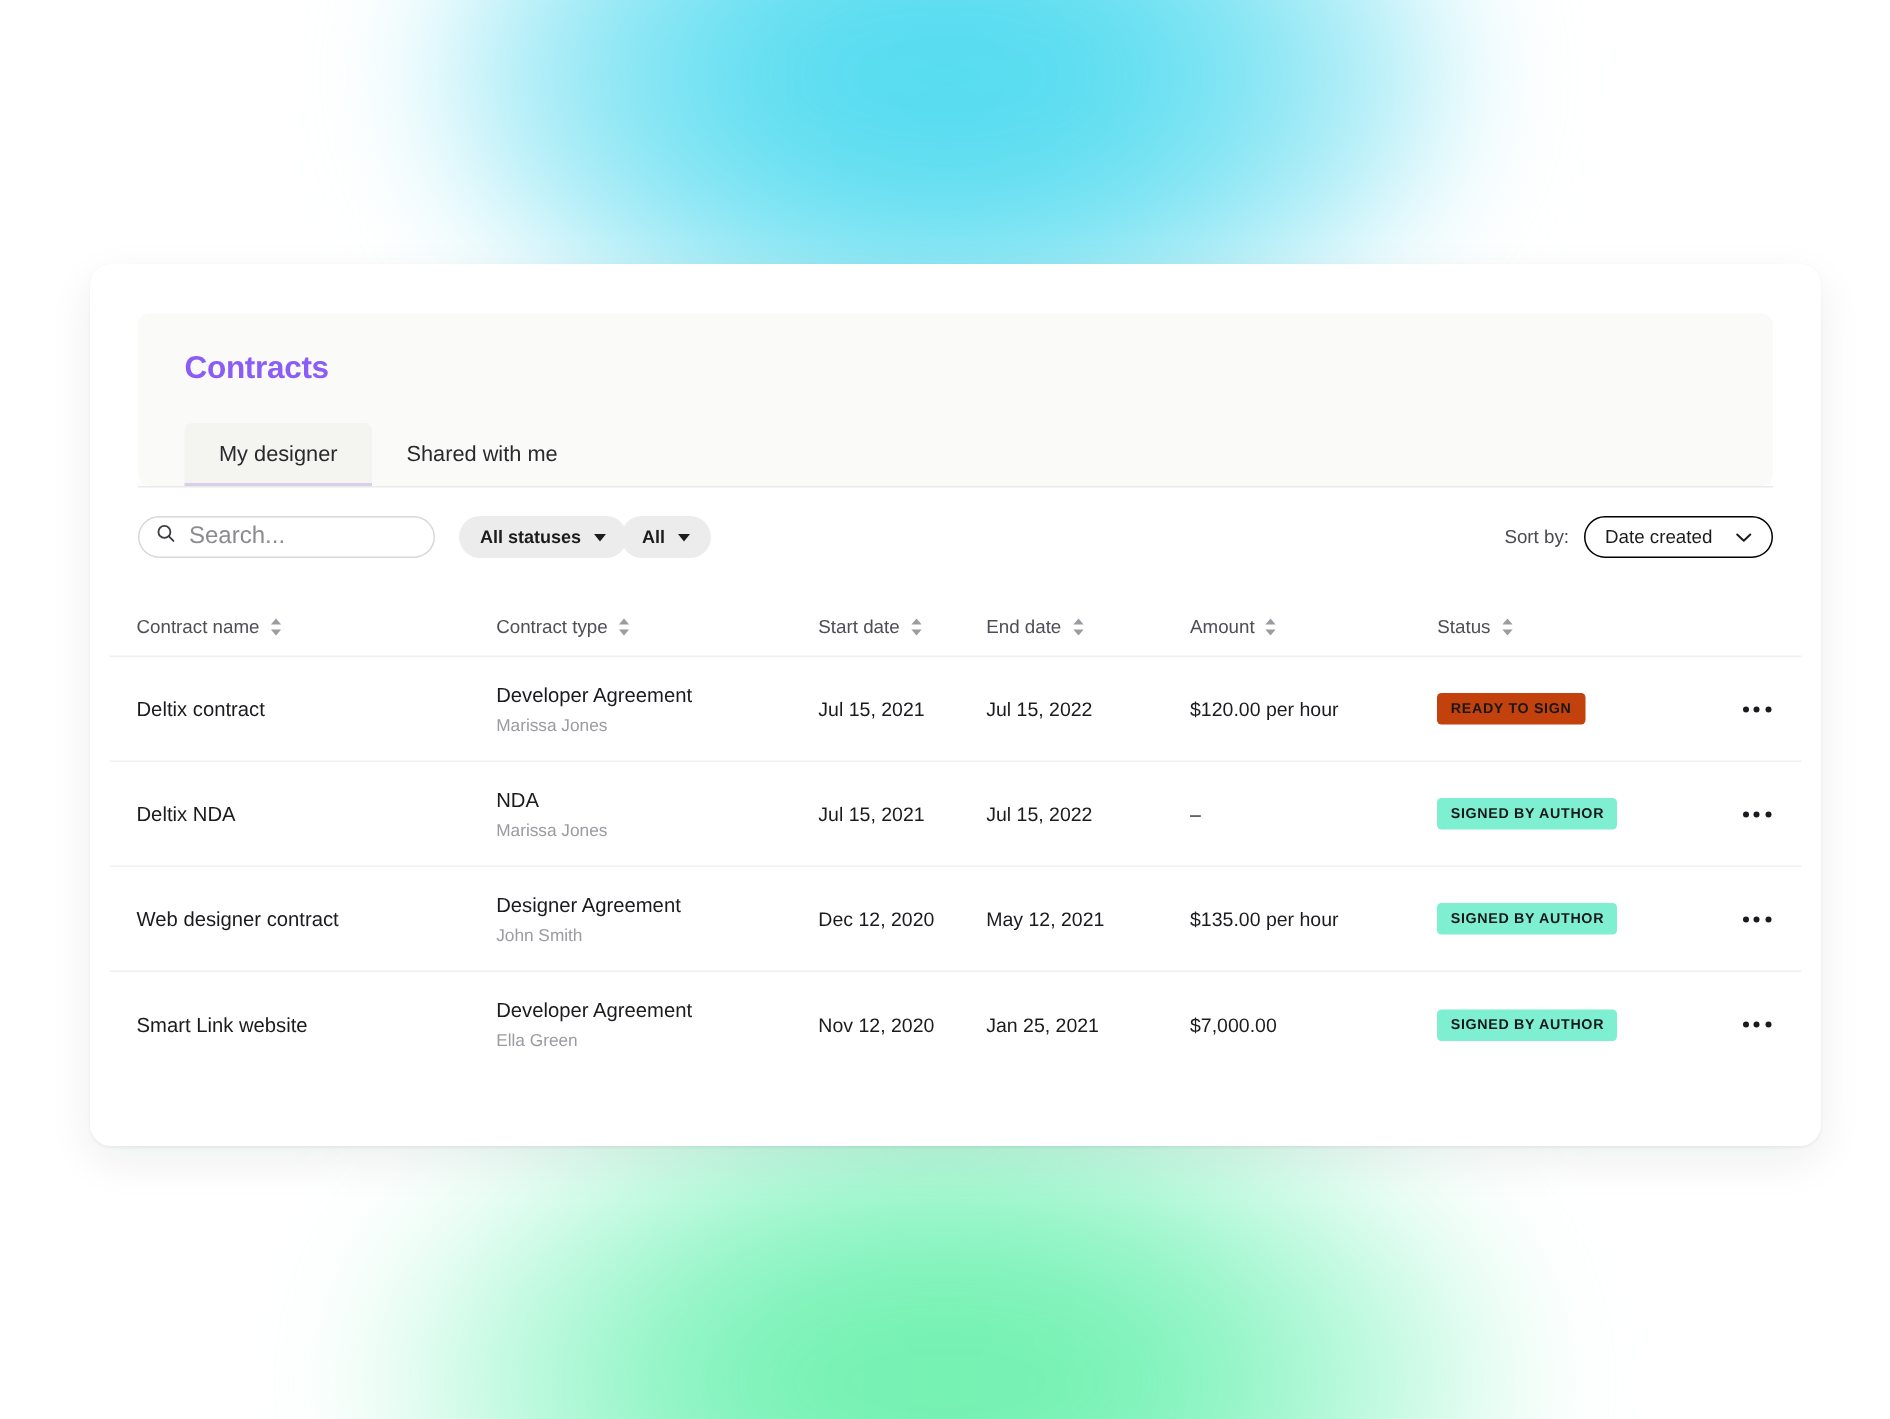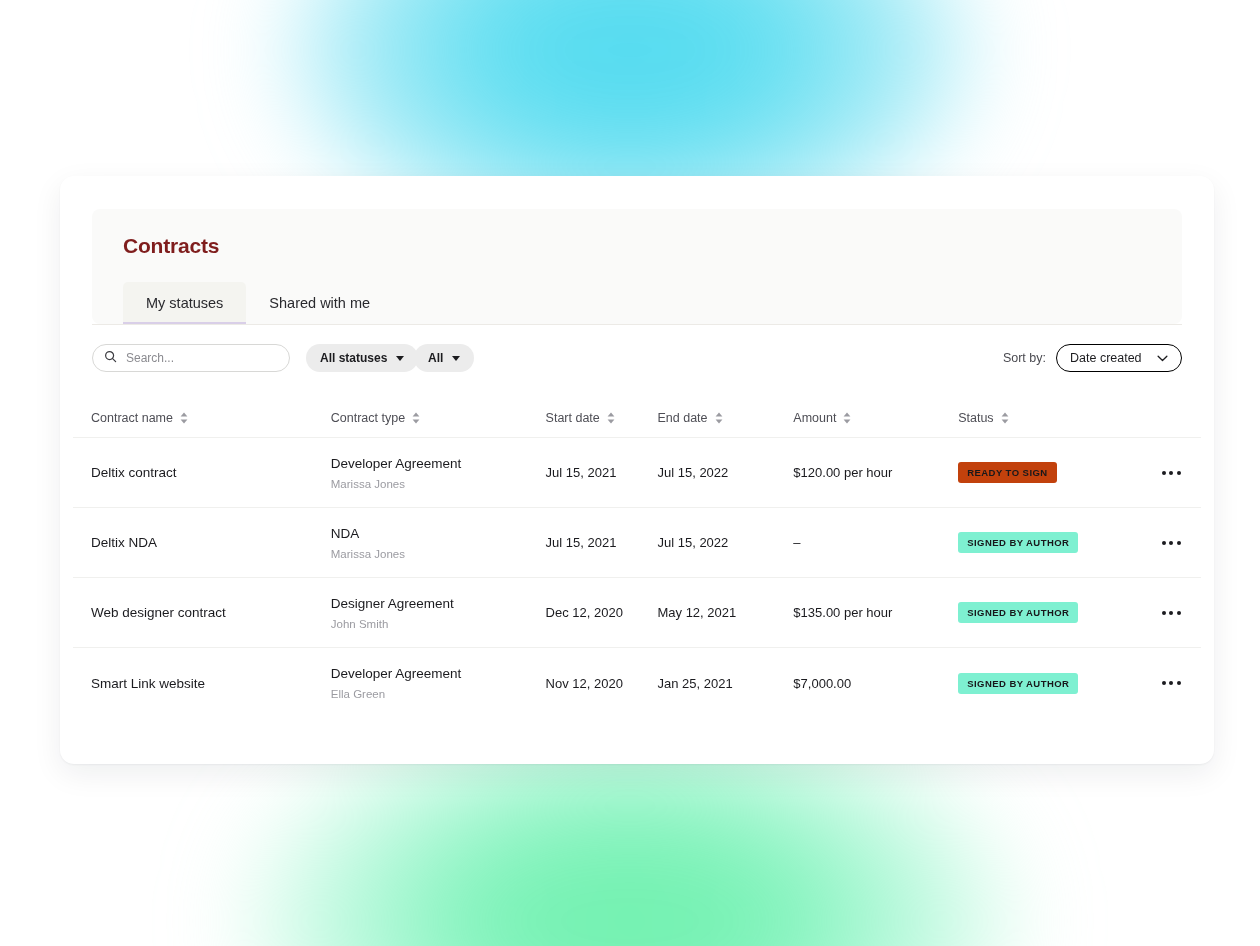--- a/index.html
+++ b/index.html
@@ -79,21 +79,21 @@
     height: 115px;
     background: #fafaf9;
     border-radius: 8px;
   }
   .page-title {
     position: absolute;
     left: 31px;
     top: 25px;
     font-size: 21px;
     font-weight: 700;
-    color: #7f1d1d;
+    color: #8b5cf6;
     letter-spacing: -0.2px;
   }
   .tabs {
     position: absolute;
     left: 31px;
     top: 73px;
     display: flex;
     align-items: flex-end;
     height: 42px;
   }
@@ -147,21 +147,21 @@
     border-radius: 16px;
     display: flex;
     align-items: center;
     padding: 0 11px;
     background: #fff;
     cursor: text;
   }
   .search-box svg { flex: 0 0 auto; }
   .search-placeholder {
     margin-left: 9px;
-    font-size: 12px;
+    font-size: 16px;
     color: #8b8b90;
   }
   .pill {
     position: absolute;
     top: 0;
     height: 28px;
     background: #ececec;
     border-radius: 15px;
     display: flex;
     align-items: center;
@@ -309,21 +309,21 @@
   <div class="glow-green"></div>
 </div>
 
 <div class="card">
 
   <div class="header-panel">
     <div class="page-title">Contracts</div>
 
     <div class="tabs">
       <div class="tab active">
-        <span>My statuses</span>
+        <span>My designer</span>
       </div>
       <div class="tab">
         <span>Shared with me</span>
       </div>
     </div>
   </div>
   <div class="tabs-rule"></div>
 
   <div class="toolbar">
 

